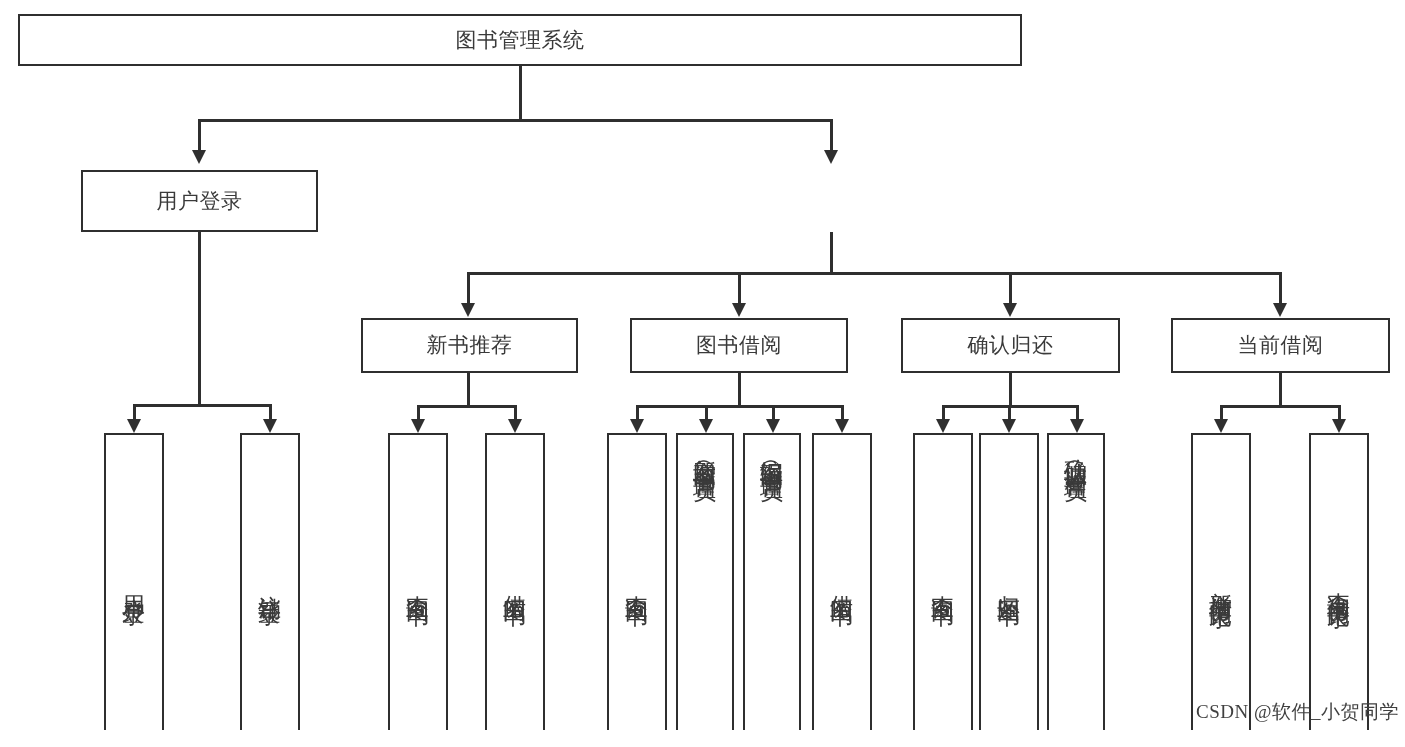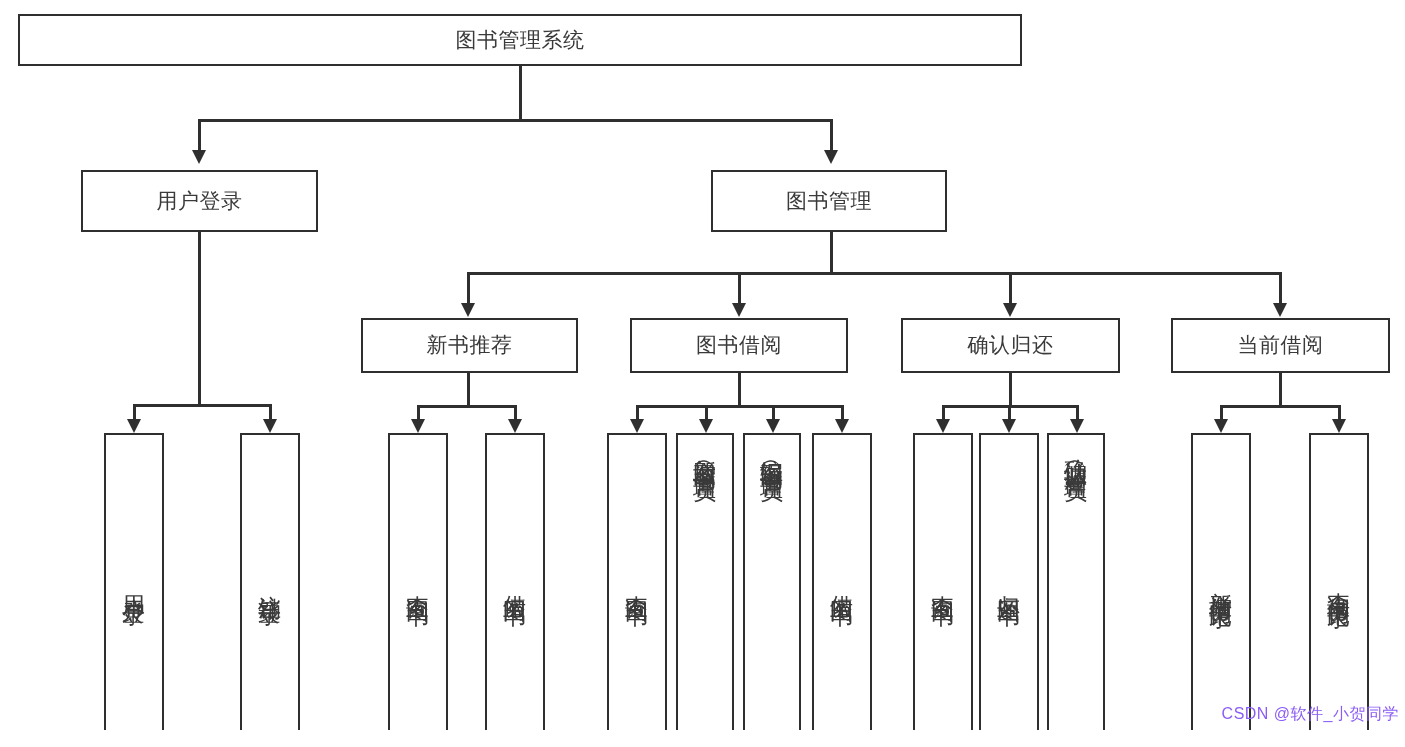--- a/index.html
+++ b/index.html
@@ -74,24 +74,25 @@
     height: 0;
     border-left: 7px solid transparent;
     border-right: 7px solid transparent;
     border-top: 14px solid #2f2f2f;
   }
   
   #watermark {
     position: absolute;
     right: 6px;
     bottom: 5px;
-    color: #8b5cf6;
-    font-size: 16px;
+    color: #404040;
+    font-size: 19px;
     letter-spacing: 0.5px;
     white-space: nowrap;
+    font-family: Liberation Serif, serif;
   }
 </style>
 </head>
 <body>
 
 <div id="canvas">
 
   <div class="node" style="left:18px; top:14px; width:1004px; height:52px;">
     <span class="label">图书管理系统</span>
   </div>
@@ -103,23 +104,20 @@
   <div class="vline" style="left:198px; top:119px; height:32px;"></div>
   <div class="arrow" style="left:192px; top:150px;"></div>
 
   <div class="vline" style="left:830px; top:119px; height:32px;"></div>
   <div class="arrow" style="left:824px; top:150px;"></div>
 
   <div class="node" style="left:81px; top:170px; width:237px; height:62px;">
     <span class="label">用户登录</span>
   </div>
 
-  <div class="node" style="left:711px; top:170px; width:236px; height:62px;">
-    <span class="label">图书管理</span>
-  </div>
 
   <div class="vline" style="left:198px; top:232px; height:174px;"></div>
   <div class="hline" style="left:133px; top:404px; width:137px;"></div>
   <div class="vline" style="left:133px; top:404px; height:18px;"></div>
   <div class="arrow" style="left:127px; top:419px;"></div>
   <div class="vline" style="left:269px; top:404px; height:18px;"></div>
   <div class="arrow" style="left:263px; top:419px;"></div>
 
   <div class="vline" style="left:830px; top:232px; height:42px;"></div>
   <div class="hline" style="left:467px; top:272px; width:814px;"></div>

